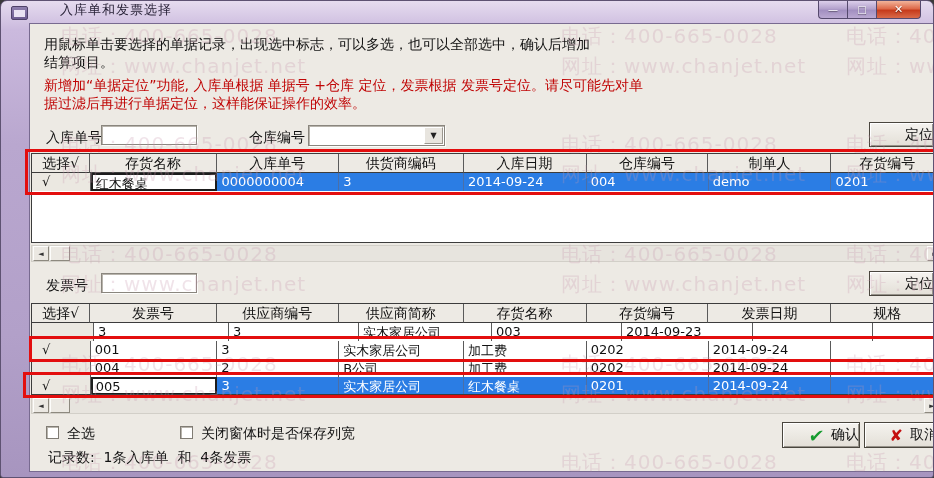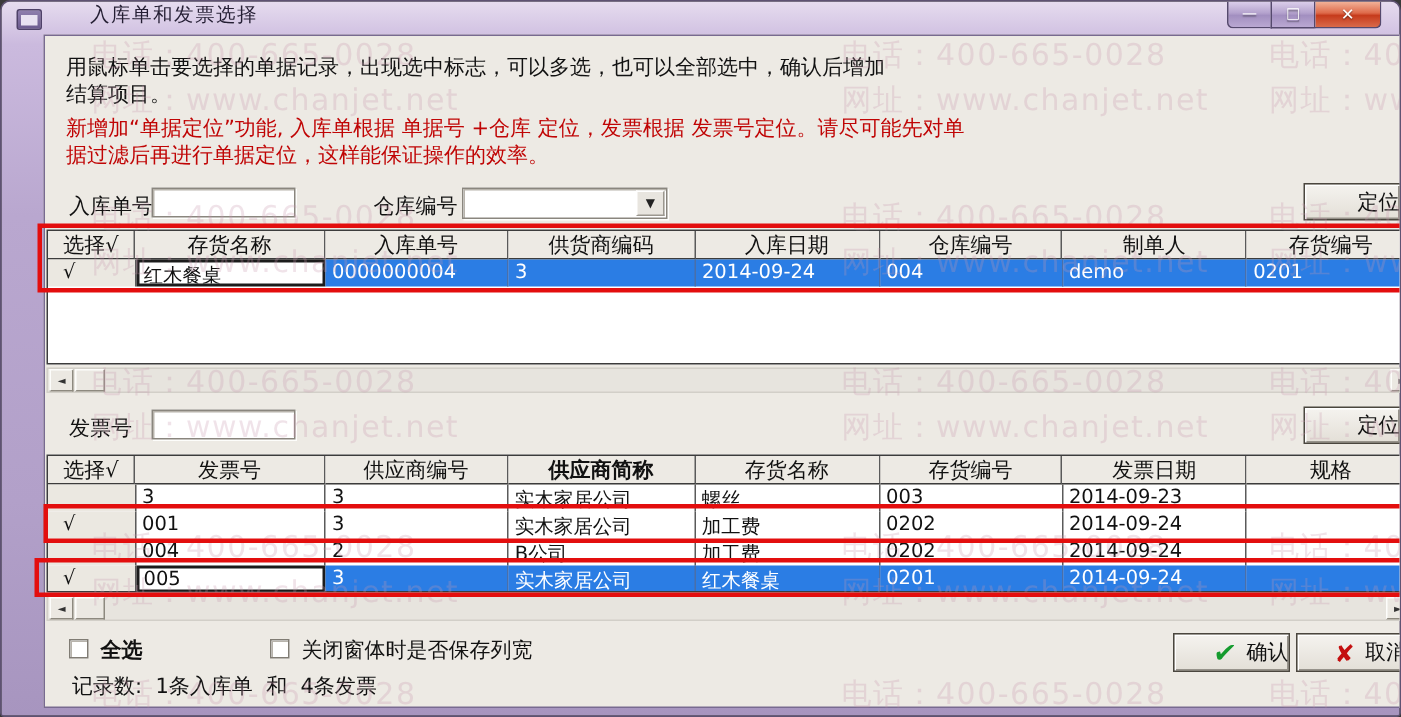--- a/index.html
+++ b/index.html
@@ -159,32 +159,31 @@
     <input class="inputbox" style="left: 71px; top: 249px; width: 96px;" value="">
     <div class="btn3d" style="left:839px;top:247px;width:65px;height:25px;">
         <span>定位</span>
       </div>
 
     <div class="tbl" style="left:1px;top:279px;width:914px;height:92px;" id="invoice-table">
         <div class="tr hdr">
           <div class="td" style="width: 62px;">选择√</div>
           <div class="td" style="width: 135px;">发票号</div>
           <div class="td" style="width: 130px;">供应商编号</div>
-          <div class="td" style="width: 133px; font-weight: bold;">供应商简称</div>
+          <div class="td" style="width: 133px;">供应商简称</div>
           <div class="td" style="width: 131px;">存货名称</div>
           <div class="td" style="width: 130px;">存货编号</div>
           <div class="td" style="width: 131px;">发票日期</div>
           <div class="td" style="width: 120px;">规格</div>
         </div>
         <div class="tr">
           <div class="td check" style="width: 62px;"></div>
           <div class="td" style="width: 135px;">3</div>
           <div class="td" style="width: 130px;">3</div>
           <div class="td" style="width: 133px;">实木家居公司</div>
-          <div class="td" style="width: 131px;">螺丝</div>
           <div class="td" style="width: 130px;">003</div>
           <div class="td" style="width: 131px;">2014-09-23</div>
           <div class="td" style="width: 120px;"></div>
         </div>
         <div class="tr">
           <div class="td check" style="width: 62px;">√</div>
           <div class="td" style="width: 135px;">001</div>
           <div class="td" style="width: 130px;">3</div>
           <div class="td" style="width: 133px;">实木家居公司</div>
           <div class="td" style="width: 131px;">加工费</div>
@@ -214,21 +213,21 @@
         </div>
       </div>
 
     <div class="sb" style="left:1px;top:373px;width:914px;">
       <div class="sbtn" style="left:1px;">◄</div>
       <div class="sthumb" style="left:18px;"></div>
       <div class="sbtn" style="right:4px;">►</div>
     </div>
 
     <div class="cb" style="left:16px;top:402px;"></div>
-    <div class="t" style="left:37px;top:401px;font-weight:bold;">全选</div>
+    <div class="t" style="left:37px;top:401px;">全选</div>
     <div class="cb" style="left:150px;top:402px;"></div>
     <div class="t" style="left:171px;top:401px;">关闭窗体时是否保存列宽</div>
 
     <div class="t" style="left:18px;top:425px;">记录数:  1条入库单  和  4条发票</div>
 
     <div class="btn3d" style="left:752px;top:398px;width:78px;height:26px;">
       <span class="icon-check">✔</span>
       <span>确认</span>
     </div>
     <div class="btn3d" style="left:834px;top:398px;width:75px;height:26px;">

